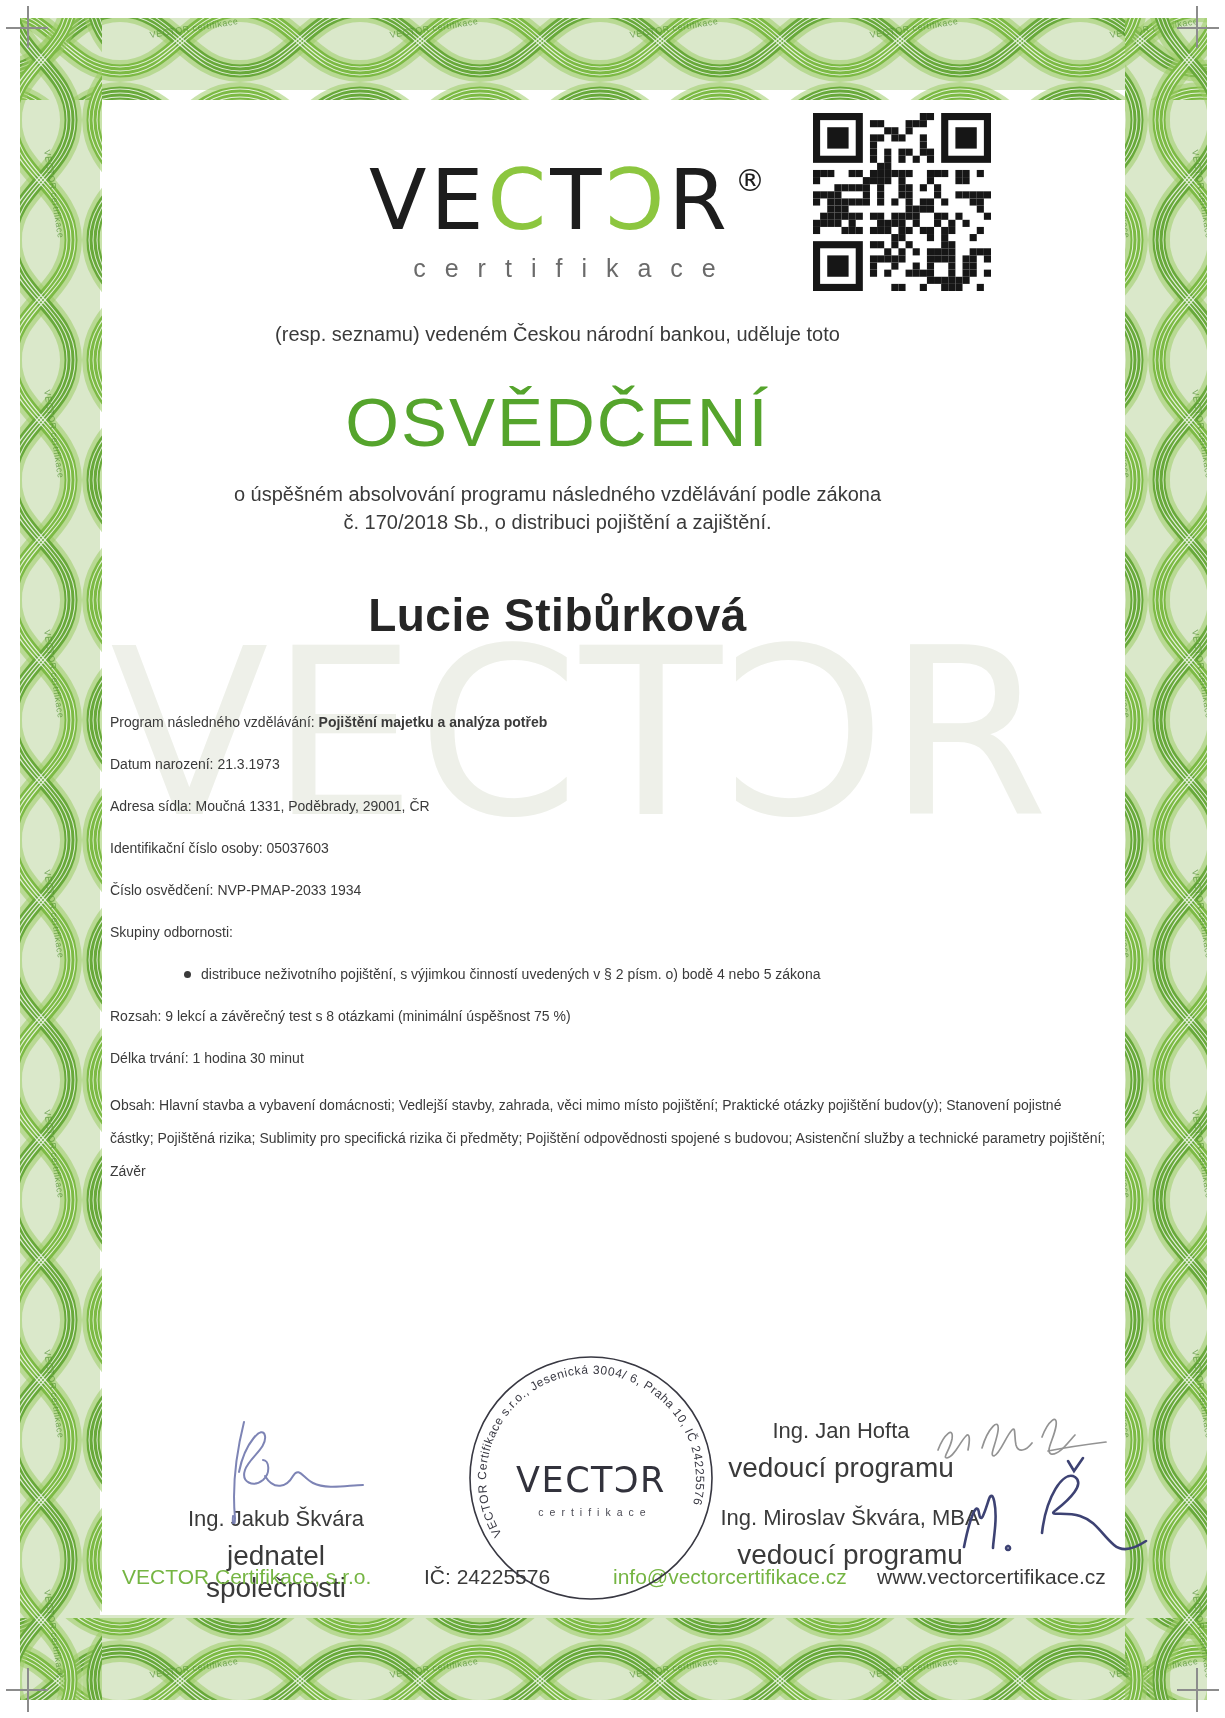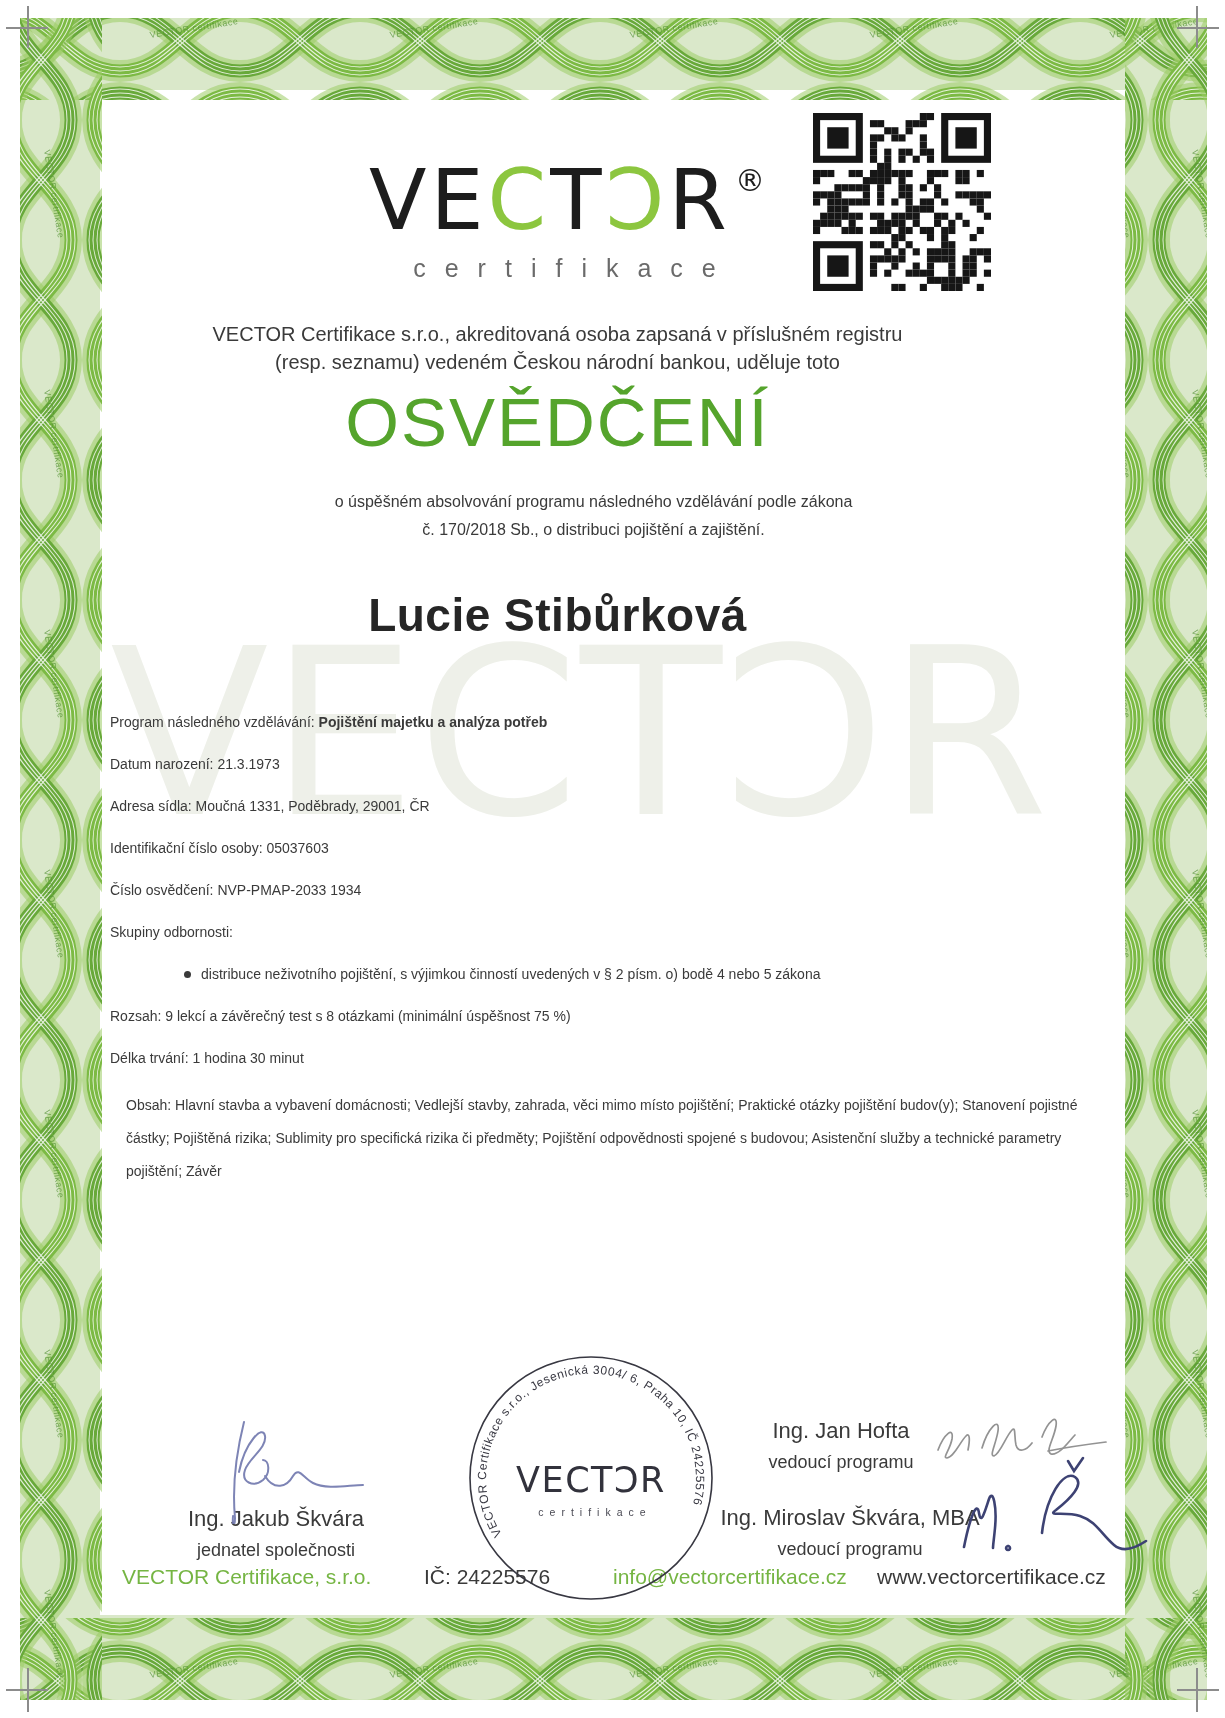--- a/index.html
+++ b/index.html
@@ -16,35 +16,35 @@
              color:#1d1d1d;white-space:nowrap;margin-top:40px;}
   .logo-main .green{color:#8cc63f;}
   .logo-reg{font-size:30px;vertical-align:38px;letter-spacing:0;color:#1d1d1d;margin-left:4px;}
   .logo-sub{margin-top:8px;font-size:25px;letter-spacing:19px;color:#6a6a6a;padding-left:14px;}
 
   .qr{position:absolute;left:713px;top:25px;width:178px;height:178px;z-index:2;background:#fff;}
 
   .centered{position:absolute;left:0;width:915px;text-align:center;z-index:2;}
   .intro{top:232px;font-size:20px;line-height:28px;}
   .cert-title{top:300px;font-size:69px;line-height:1;letter-spacing:2px;color:#55a42c;}
-  .law{top:400px;font-size:16px;line-height:28px;margin-left:36px;}
+  .law{top:392px;font-size:20px;line-height:28px;}
   .recipient{top:500px;font-size:46px;font-weight:bold;color:#262626;letter-spacing:0.5px;}
 
   .details{position:absolute;left:10px;top:623px;width:997px;font-size:14px;z-index:2;}
   .details p{margin:0 0 20px 0;line-height:22px;}
   .details .b{font-weight:bold;}
   .details ul{list-style:none;margin:12px 0 20px 0;padding:0 0 0 52px;}
   .details li{position:relative;line-height:22px;margin-left:39px;}
   .details li::before{content:"";position:absolute;left:-17px;top:8px;width:7px;height:7px;
                       border-radius:50%;background:#3a3a3a;}
-  .details .obsah{line-height:33px;margin-bottom:0;margin-left:16px;}
+  .details .obsah{line-height:33px;margin-bottom:0;}
 
   .sig-svg{position:absolute;z-index:3;}
   .sig-name{position:absolute;z-index:2;text-align:center;font-size:22px;color:#3a3a3a;}
-  .sig-role{position:absolute;z-index:2;text-align:center;font-size:18px;color:#3a3a3a;}
+  .sig-role{position:absolute;z-index:2;text-align:center;font-size:28px;color:#3a3a3a;}
   .stamp{position:absolute;left:361px;top:1256px;width:260px;height:260px;z-index:3;}
 
   .footer-item{position:absolute;top:1477px;font-size:21px;z-index:2;white-space:nowrap;}
   .green-text{color:#75b543;}
   a.green-text{text-decoration:none;color:#75b543;}
 </style>
 </head>
 <body>
 
 <div class="page">
@@ -312,21 +312,20 @@
         <rect x="14" y="14" width="21" height="21" fill="#161616"></rect>
         <rect x="126" y="0" width="49" height="49" fill="#161616"></rect>
         <rect x="133" y="7" width="35" height="35" fill="#fff"></rect>
         <rect x="140" y="14" width="21" height="21" fill="#161616"></rect>
         <rect x="0" y="126" width="49" height="49" fill="#161616"></rect>
         <rect x="7" y="133" width="35" height="35" fill="#fff"></rect>
         <rect x="14" y="140" width="21" height="21" fill="#161616"></rect>
       </svg>
 
     <div class="centered intro">
-      <div>VECTOR Certifikace s.r.o., akreditovaná osoba zapsaná v příslušném registru</div>
       <div>(resp. seznamu) vedeném Českou národní bankou, uděluje toto</div>
     </div>
 
     <div class="centered cert-title">OSVĚDČENÍ</div>
 
     <div class="centered law">
       <div>o úspěšném absolvování programu následného vzdělávání podle zákona</div>
       <div>č. 170/2018 Sb., o distribuci pojištění a zajištění.</div>
     </div>
 

